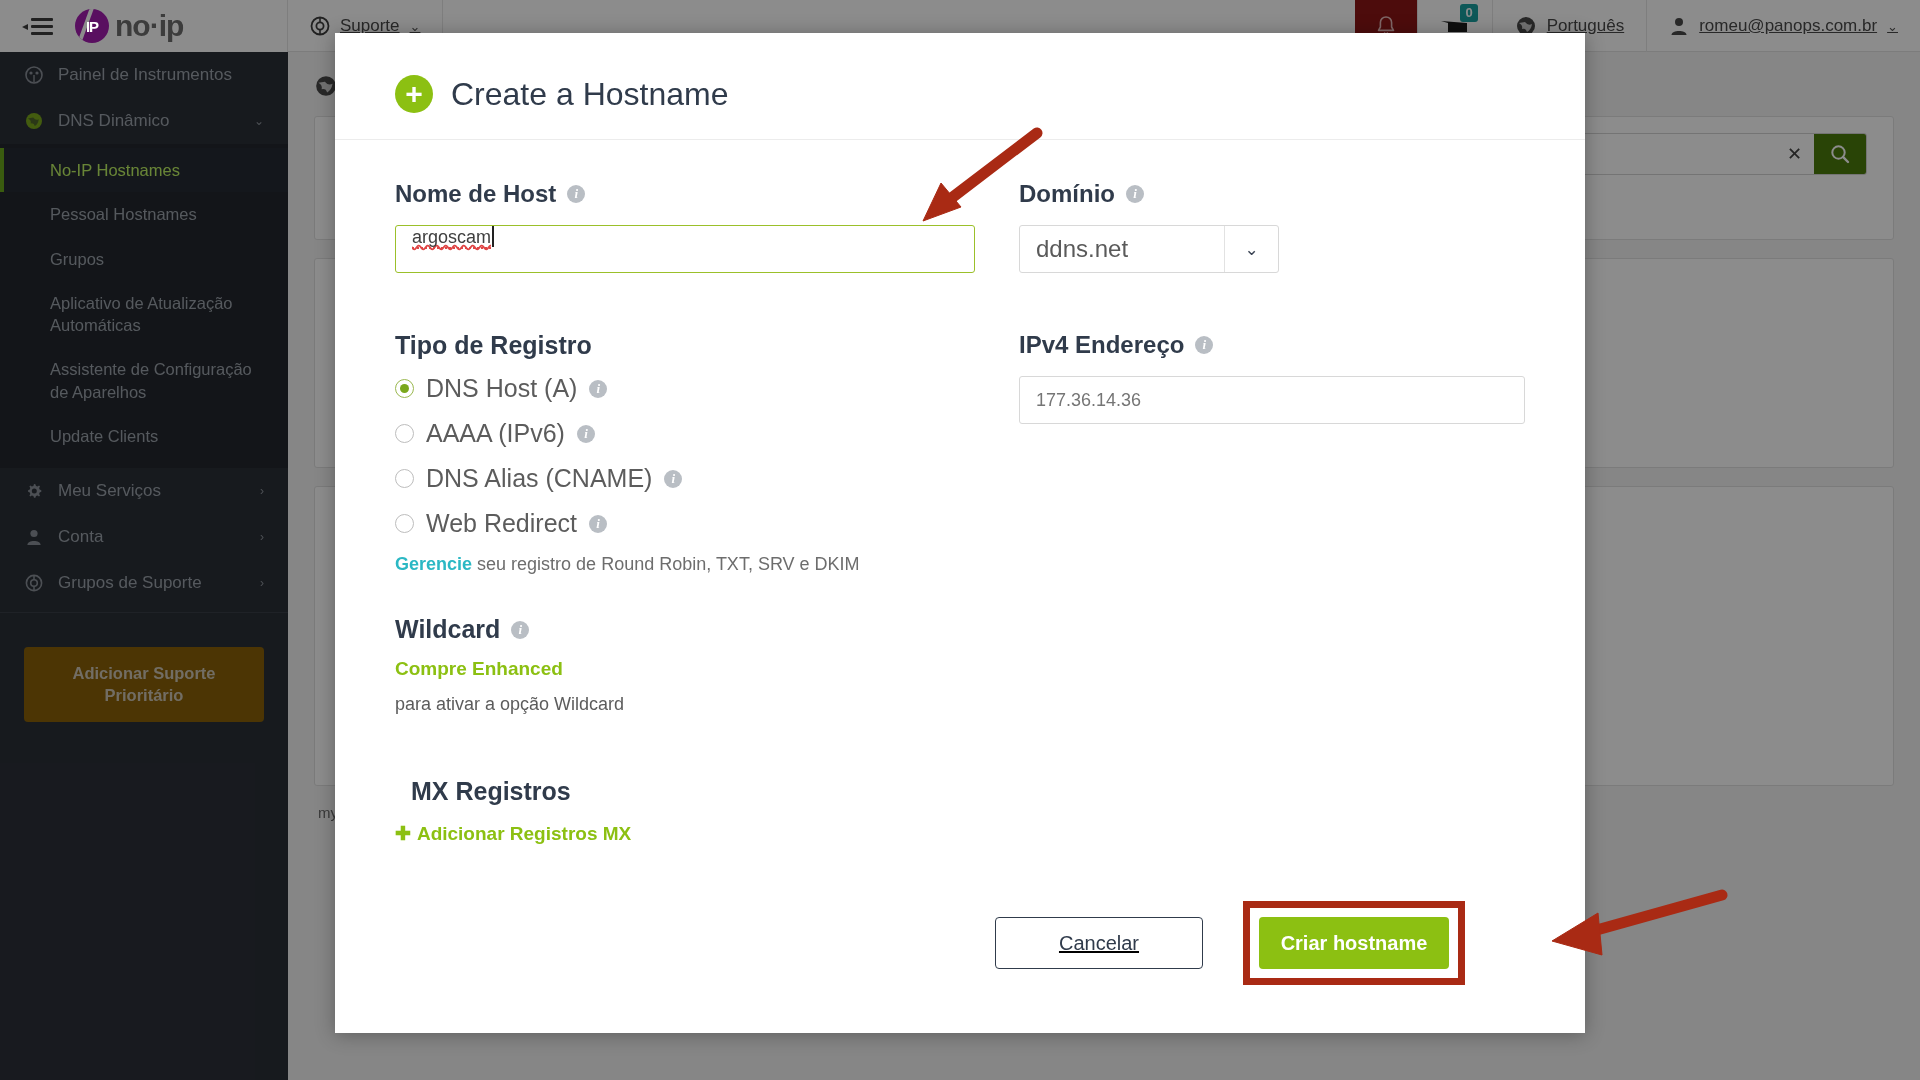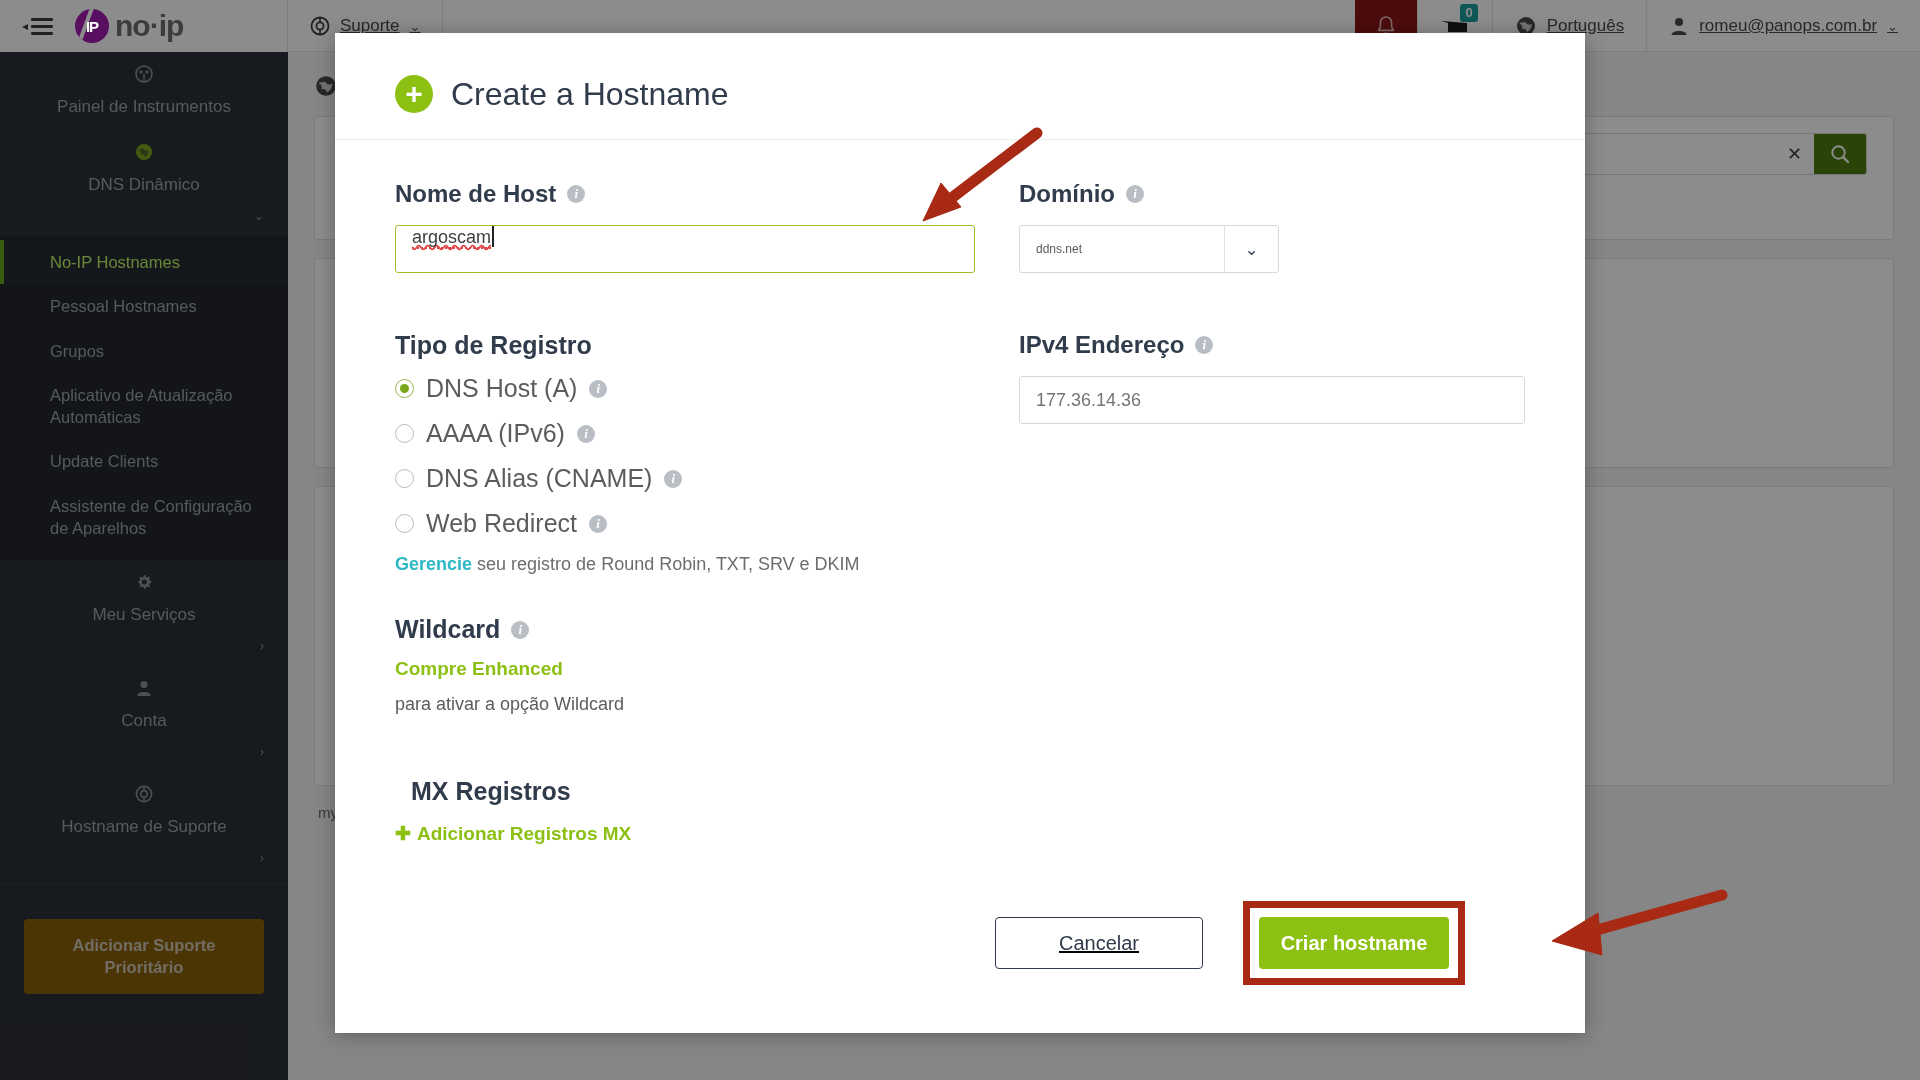--- a/index.html
+++ b/index.html
@@ -69,21 +69,21 @@
   }
   .chev { font-size: 13px; color: #555; }
 
   
   .sidebar {
     position: absolute; top: 52px; left: 0; width: 288px; bottom: 0;
     background: #2b3038; overflow: hidden;
   }
   .sb-item {
     display: flex; align-items: center; gap: 14px;
-    padding: 13px 24px; color: #9ca3ab; font-size: 17px; cursor: pointer; flex-direction: column;
+    padding: 13px 24px; color: #9ca3ab; font-size: 17px; cursor: pointer;
   }
   .sb-item .sb-ic { width: 20px; display: flex; justify-content: center; color: #8b9199; }
   .sb-item .sb-arrow { margin-left: auto; font-size: 12px; color: #8b9199; }
   .sb-group { background: #23272e; padding: 4px 0 10px 0; }
   .sb-sub {
     padding: 11px 24px 11px 50px; color: #9ca3ab; font-size: 16.5px;
     cursor: pointer; line-height: 1.35;
   }
   .sb-sub.active { background: #262b33; border-left: 4px solid #6aa81c; padding-left: 46px; color: #bef264; }
   .sb-divider { height: 1px; background: #3a3f47; margin: 6px 0; }
@@ -161,21 +161,21 @@
     font-size: 18px; color: #3f3f3f;
     border-bottom: 2px dotted #e04545;
     text-decoration: underline wavy #e04545;
     text-decoration-skip-ink: none;
   }
   .caret-bar {
     display: inline-block; width: 1.5px; height: 21px; background: #222;
     vertical-align: -4px; margin-left: 1px;
   }
   .select-wrap { display: flex; width: 260px; height: 48px; border: 1px solid #d8d8d8; border-radius: 3px; overflow: hidden; background: #fff; cursor: pointer; }
-  .select-val { flex: 1; display: flex; align-items: center; padding: 0 16px; font-size: 12px; color: #5a5a5a; }
+  .select-val { flex: 1; display: flex; align-items: center; padding: 0 16px; font-size: 24px; color: #5a5a5a; }
   .select-arrow { width: 54px; border-left: 1px solid #e2e2e2; display: flex; align-items: center; justify-content: center; color: #3b4454; font-size: 17px; }
 
   .sect-title { font-size: 25px; color: #303b4b; font-weight: bold; margin-bottom: 14px; display: flex; align-items: center; gap: 11px; }
   .radio-line { display: flex; align-items: center; gap: 12px; margin-bottom: 16px; cursor: pointer; }
   .radio {
     width: 19px; height: 19px; border-radius: 50%; border: 1px solid #bdbdbd;
     background: #fff; display: inline-flex; align-items: center; justify-content: center; flex: none;
   }
   .radio.on { border-color: #9ab84f; }
   .radio.on::after { content: ""; width: 9px; height: 9px; border-radius: 50%; background: #7aa81c; }
@@ -305,22 +305,22 @@
         </span>
         <span>DNS Dinâmico</span>
         <span class="sb-arrow">⌄</span>
       </div>
 
       <div class="sb-group">
         <div class="sb-sub active">No-IP Hostnames</div>
         <div class="sb-sub">Pessoal Hostnames</div>
         <div class="sb-sub">Grupos</div>
         <div class="sb-sub">Aplicativo de Atualização Automáticas</div>
+        <div class="sb-sub">Assistente de Configuração de Aparelhos</div>
         <div class="sb-sub">Update Clients</div>
-        <div class="sb-sub">Assistente de Configuração de Aparelhos</div>
       </div>
 
       <div class="sb-item">
         <span class="sb-ic">
           <svg width="18" height="18" viewBox="0 0 18 18">
             <path d="M9 2 L10.4 2.3 L11 4 L12.6 4.5 L14 3.6 L15 4.6 L14.1 6 L14.6 7.6 L16.3 8.2 L16.3 9.8 L14.6 10.4 L14.1 12 L15 13.4 L14 14.4 L12.6 13.5 L11 14 L10.4 15.7 L9 15.7 L8.4 14 L6.8 13.5 L5.4 14.4 L4.4 13.4 L5.3 12 L4.8 10.4 L3.1 9.8 L3.1 8.2 L4.8 7.6 L5.3 6 L4.4 4.6 L5.4 3.6 L6.8 4.5 L8.4 4 Z" fill="#8b9199"></path>
             <circle cx="9.3" cy="9" r="2.5" fill="#2b3038"></circle>
           </svg>
         </span>
         <span>Meu Serviços</span>
@@ -339,21 +339,21 @@
       </div>
 
       <div class="sb-item">
         <span class="sb-ic">
           <svg width="18" height="18" viewBox="0 0 18 18">
             <circle cx="9" cy="9" r="7.6" fill="none" stroke="#8b9199" stroke-width="1.6"></circle>
             <circle cx="9" cy="9" r="3.3" fill="none" stroke="#8b9199" stroke-width="1.6"></circle>
             <path d="M9 1.4 L9 5.7 M9 12.3 L9 16.6" stroke="#8b9199" stroke-width="1.5"></path>
           </svg>
         </span>
-        <span>Hostname de Suporte</span>
+        <span>Grupos de Suporte</span>
         <span class="sb-arrow">›</span>
       </div>
 
       <div class="sb-divider"></div>
       <button class="prio-btn">Adicionar Suporte Prioritário</button>
     </div>
 
     <div class="content">
       <div class="crumbbar">
         <svg width="24" height="24" viewBox="0 0 22 22">

